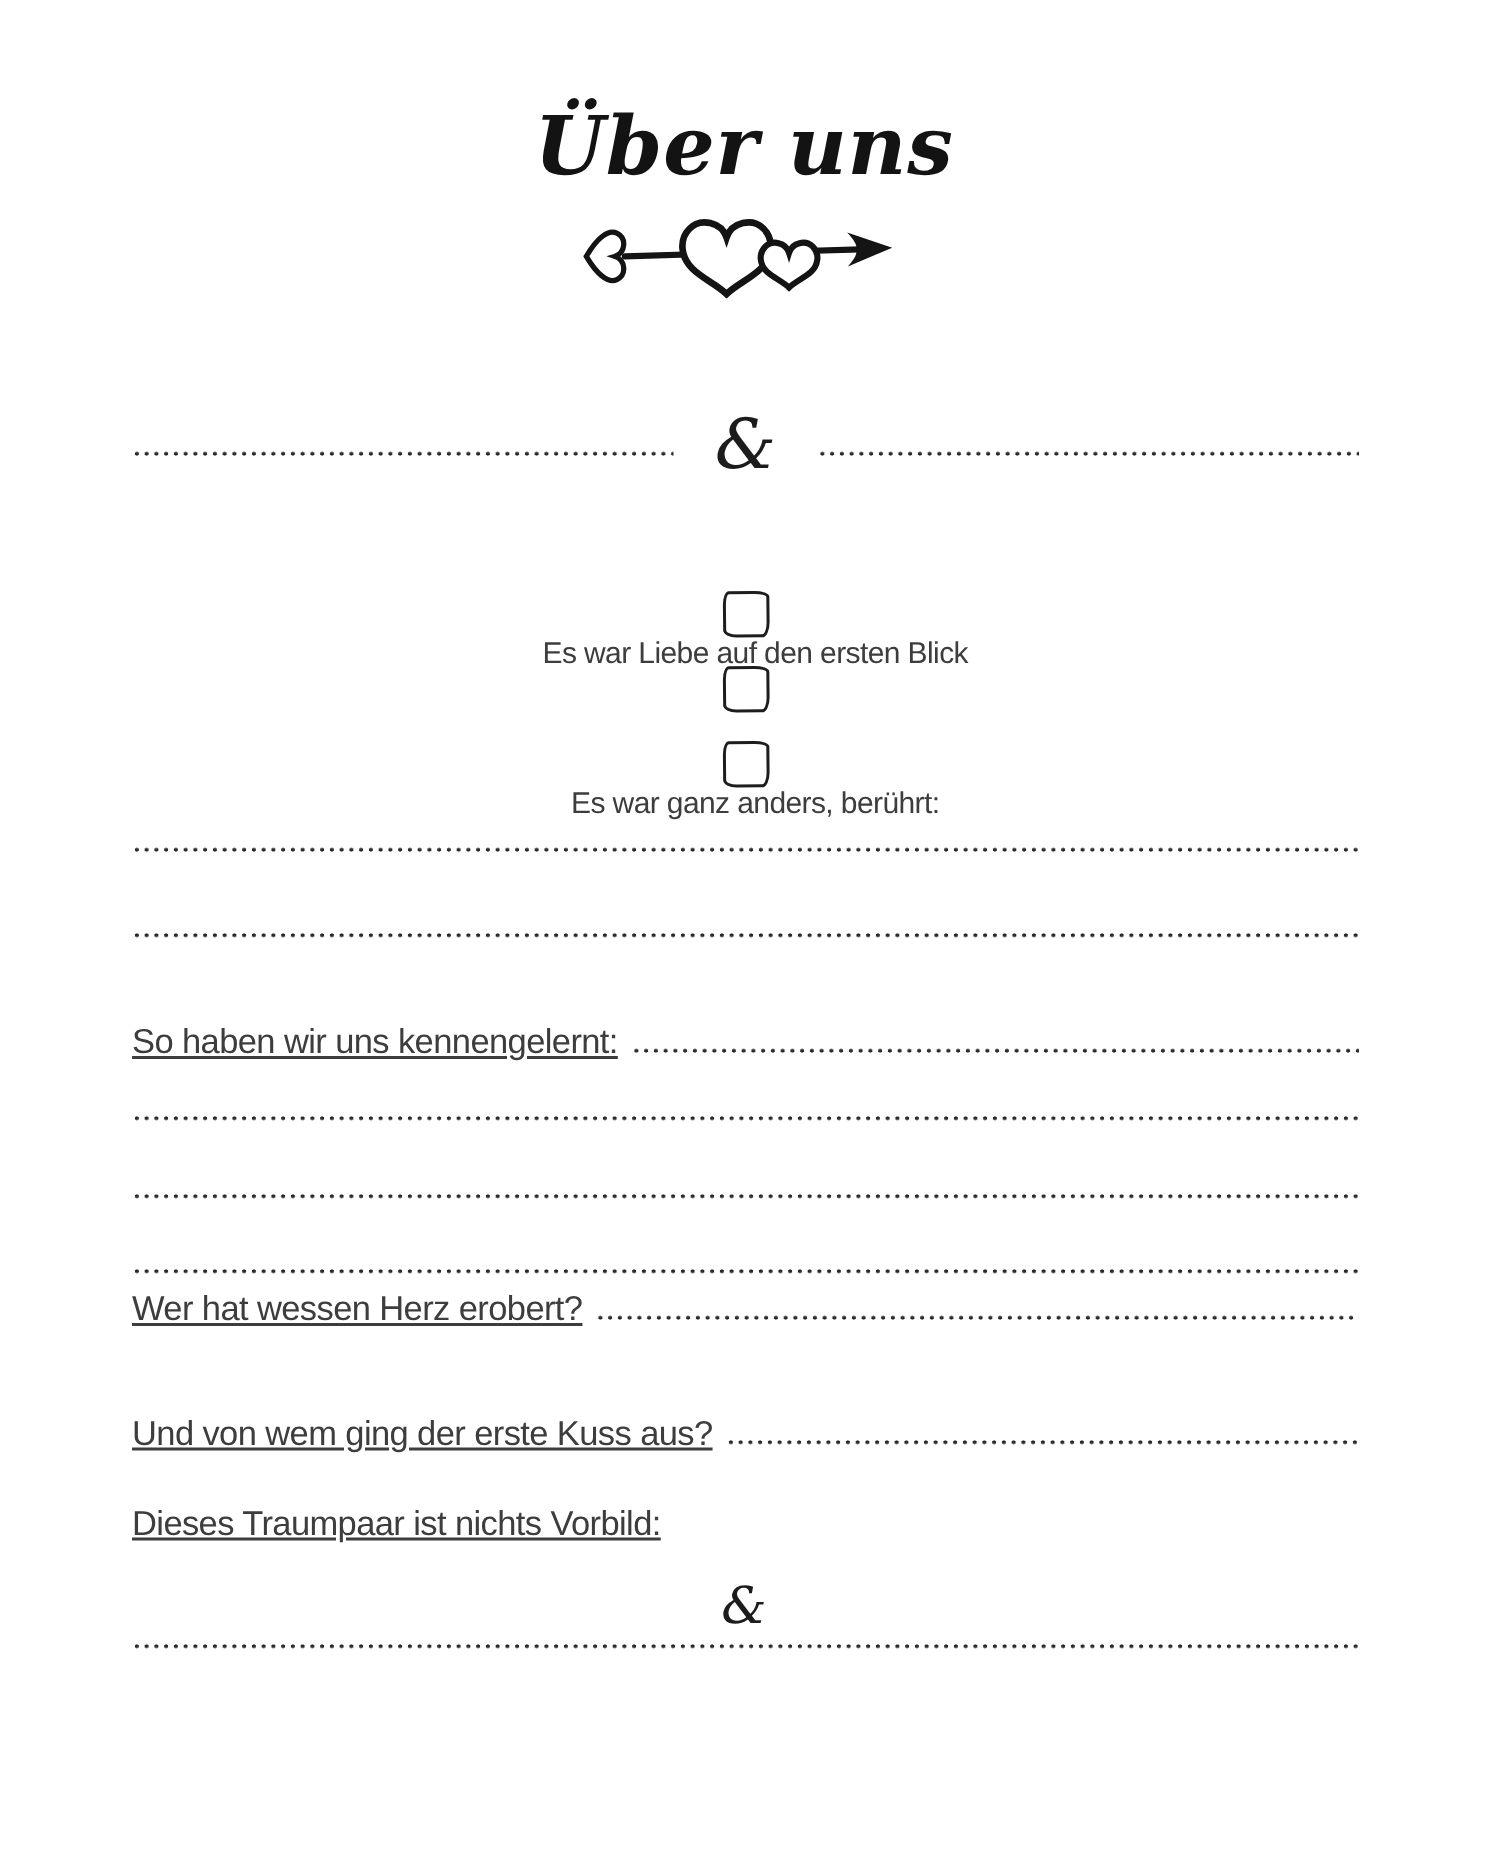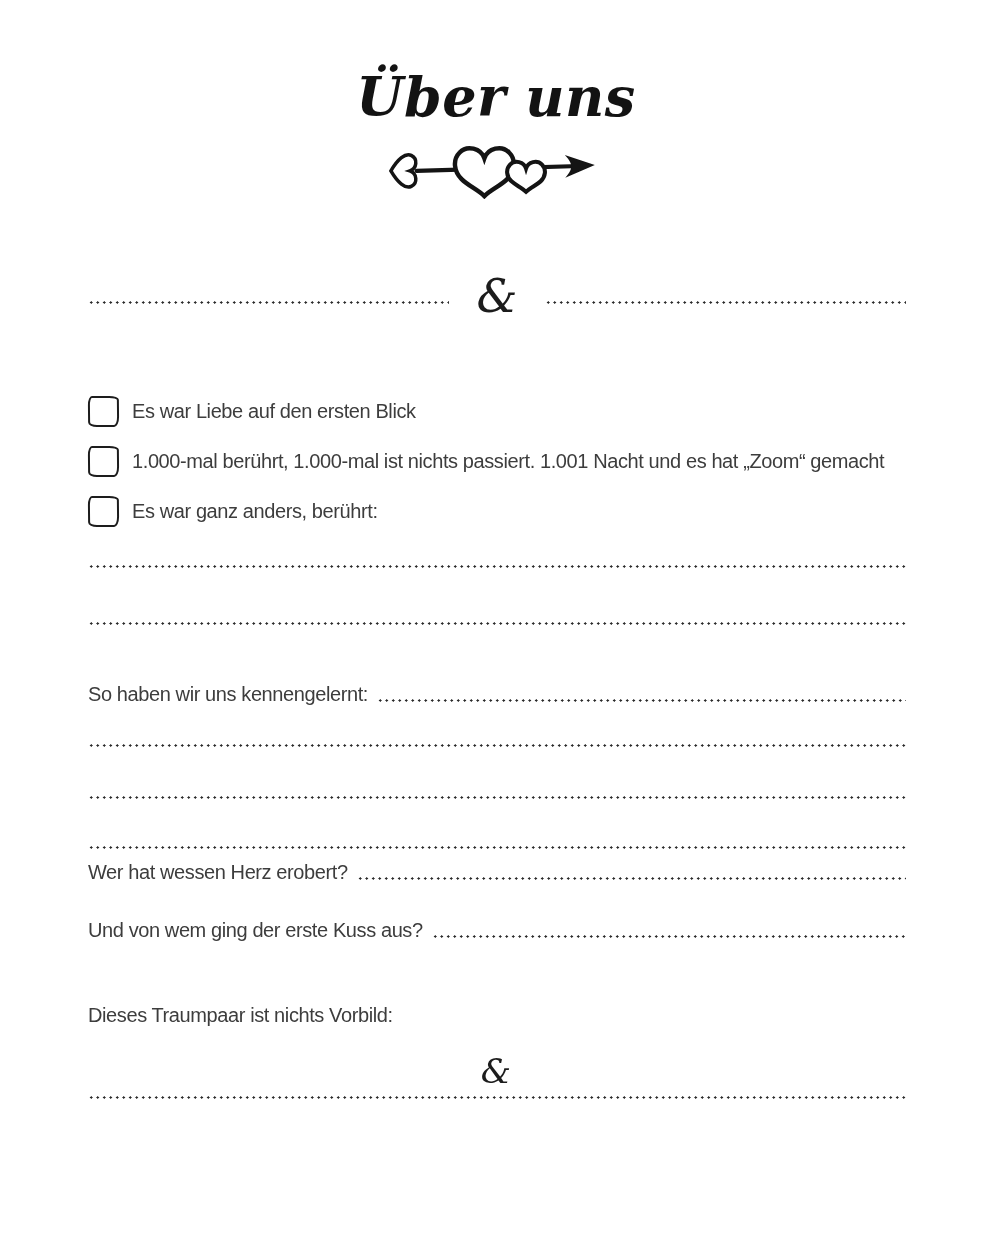--- a/index.html
+++ b/index.html
@@ -72,20 +72,21 @@
   
   .checkbox-group {
     position: absolute;
     top: 394px; left: 88px; width: 818px;
   }
   .cb-row {
     display: flex;
     align-items: center;
     height: 34px;
     margin-bottom: 16px;
+    flex-direction: column;
   }
   .cb-box {
     width: 31px; height: 31px;
     flex: 0 0 31px;
     border: 2.2px solid #1d1d1d;
     border-radius: 4px 10px 5px 9px / 9px 4px 10px 5px;
     transform: rotate(-0.6deg);
     background: #ffffff;
     cursor: pointer;
   }
@@ -98,26 +99,27 @@
   }
 
   
   .q-row {
     position: absolute;
     left: 88px; width: 818px;
     display: flex;
     align-items: flex-end;
   }
   .q-label {
-    font-size: 20px;
+    font-size: 23px;
     letter-spacing: -0.4px;
     white-space: nowrap;
     line-height: 24px;
     padding-right: 9px;
     color: #3d3d3d;
+    text-decoration: underline;
   }
   .q-row .dotline { flex: 1; margin-bottom: 4px; }
 
   
   .amp-small {
     position: absolute;
     top: 1054px; left: 0; width: 100%;
     text-align: center;
     font-family: "DejaVu Serif", serif;
     font-style: italic;
@@ -150,21 +152,20 @@
     <div class="dotline"></div>
   </div>
 
   <div class="checkbox-group">
     <div class="cb-row">
       <span class="cb-box"></span>
       <span class="cb-label">Es war Liebe auf den ersten Blick</span>
     </div>
     <div class="cb-row">
       <span class="cb-box"></span>
-      <span class="cb-label">1.000-mal berührt, 1.000-mal ist nichts passiert. 1.001 Nacht und es hat „Zoom“ gemacht</span>
     </div>
     <div class="cb-row">
       <span class="cb-box"></span>
       <span class="cb-label">Es war ganz anders, berührt:</span>
     </div>
   </div>
 
   <div class="dotline fullline" style="top:565px;"></div>
   <div class="dotline fullline" style="top:622px;"></div>
 
@@ -175,21 +176,21 @@
 
   <div class="dotline fullline" style="top:744px;"></div>
   <div class="dotline fullline" style="top:796px;"></div>
   <div class="dotline fullline" style="top:846px;"></div>
 
   <div class="q-row" style="top:858px; height:26px;">
     <span class="q-label">Wer hat wessen Herz erobert?</span>
     <div class="dotline"></div>
   </div>
 
-  <div class="q-row" style="top:916px; height:26px;">
+  <div class="q-row" style="top:941px; height:26px;">
     <span class="q-label">Und von wem ging der erste Kuss aus?</span>
     <div class="dotline"></div>
   </div>
 
   <div class="q-row" style="top:1001px; height:26px;">
     <span class="q-label">Dieses Traumpaar ist nichts Vorbild:</span>
   </div>
 
   <div class="amp-small">&amp;</div>
   <div class="dotline fullline" style="top:1096px;"></div>

